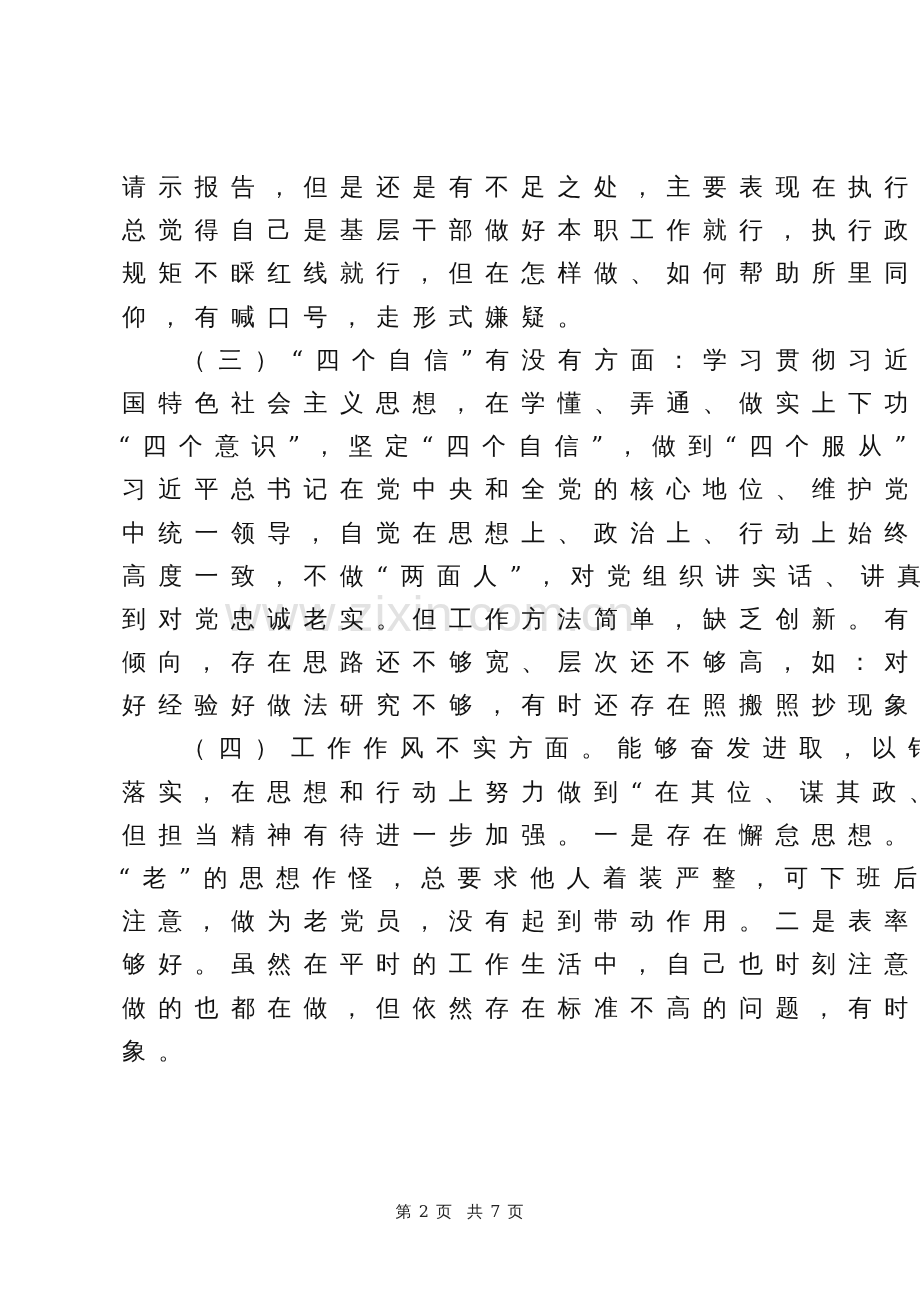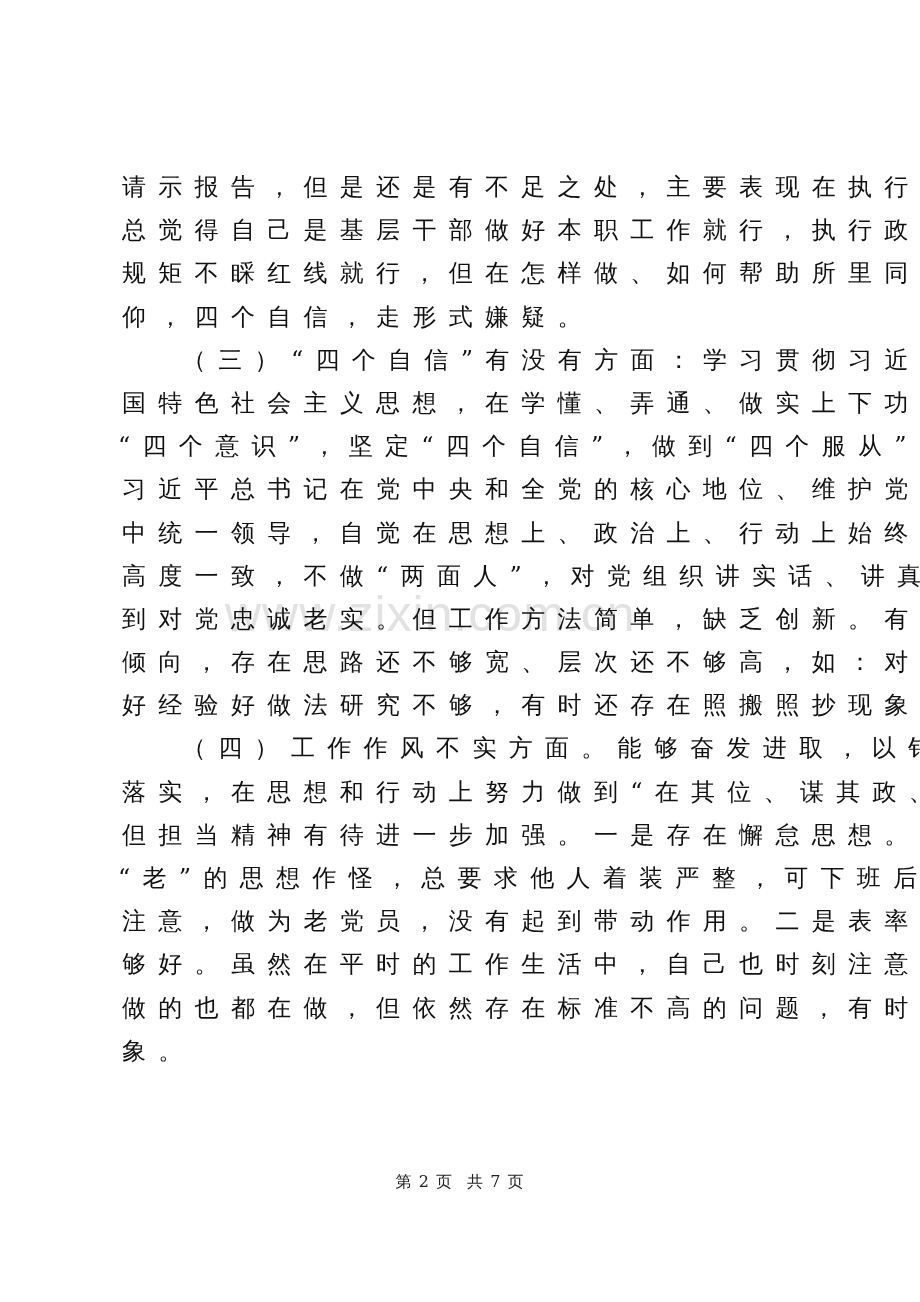--- a/index.html
+++ b/index.html
@@ -50,42 +50,42 @@
       color: #e2e2e2;
       letter-spacing: 1px;
       white-space: nowrap;
       z-index: 0;
     }
     .body-text { z-index: 1; }
     .footer {
       position: absolute;
       left: 0;
       width: 920px;
-      top: 1172px;
+      top: 1202px;
       text-align: center;
       font-size: 16px;
       color: #222222;
       letter-spacing: 1px;
     }
     .footer span { margin: 0 4px; }
   </style>
 </head>
 <body>
 
 <div class="page">
 
   <div class="watermark">www.zixin.com.cn</div>
 
   <div class="body-text">
 
     <div class="paragraph">
       <div class="line">请示报告，但是还是有不足之处，主要表现在执行上级决策上，</div>
       <div class="line">总觉得自己是基层干部做好本职工作就行，执行政治纪律、政治</div>
       <div class="line">规矩不睬红线就行，但在怎样做、如何帮助所里同志保持政治信</div>
-      <div class="line">仰，四个自信，走形式嫌疑。</div>
+      <div class="line">仰，有喊口号，走形式嫌疑。</div>
     </div>
 
     <div class="paragraph">
       <div class="line indent">（三）“四个自信”有没有方面：学习贯彻习近平新时代中</div>
       <div class="line">国特色社会主义思想，在学懂、弄通、做实上下功夫，牢固树立</div>
       <div class="line qstart">“四个意识”，坚定“四个自信”，做到“四个服从”，坚决维护</div>
       <div class="line">习近平总书记在党中央和全党的核心地位、维护党中央权威和集</div>
       <div class="line">中统一领导，自觉在思想上、政治上、行动上始终保持与党中央</div>
       <div class="line">高度一致，不做“两面人”，对党组织讲实话、讲真话，始终做</div>
       <div class="line">到对党忠诚老实。但工作方法简单，缺乏创新。有“拿来主义”</div>

